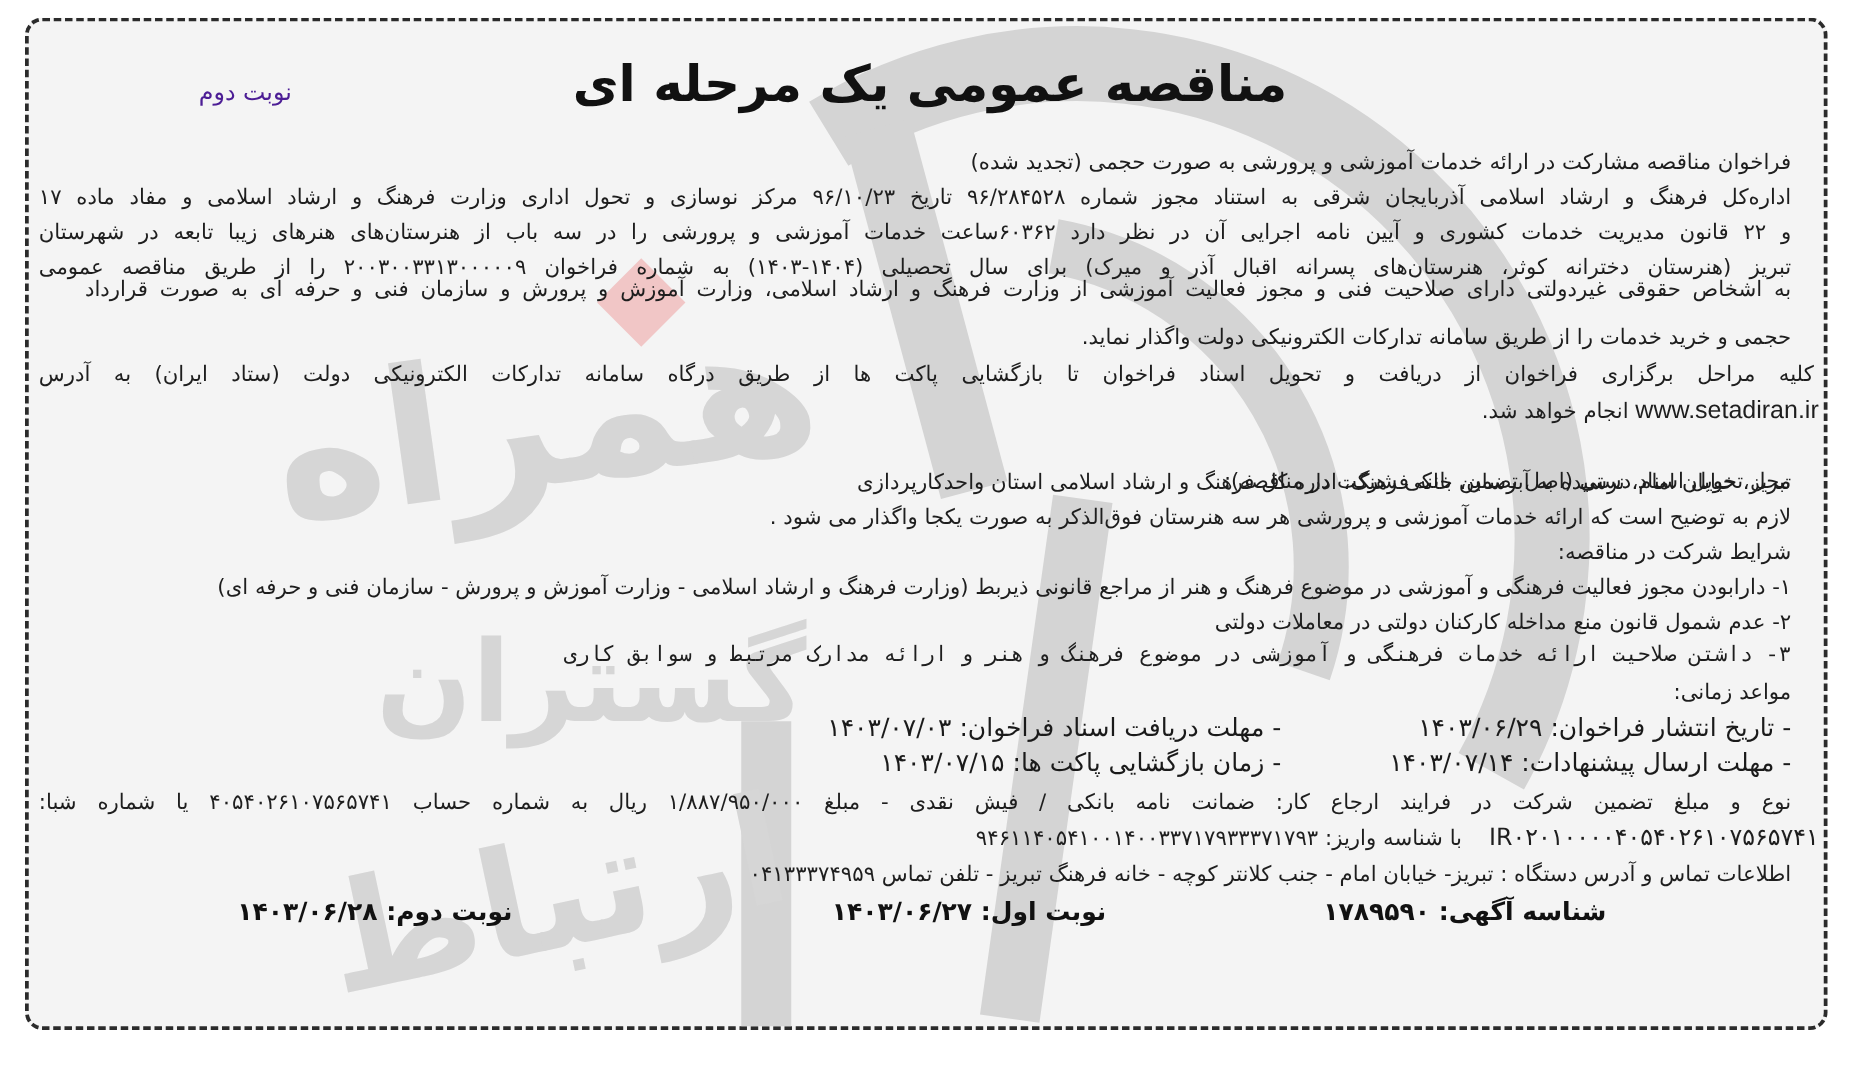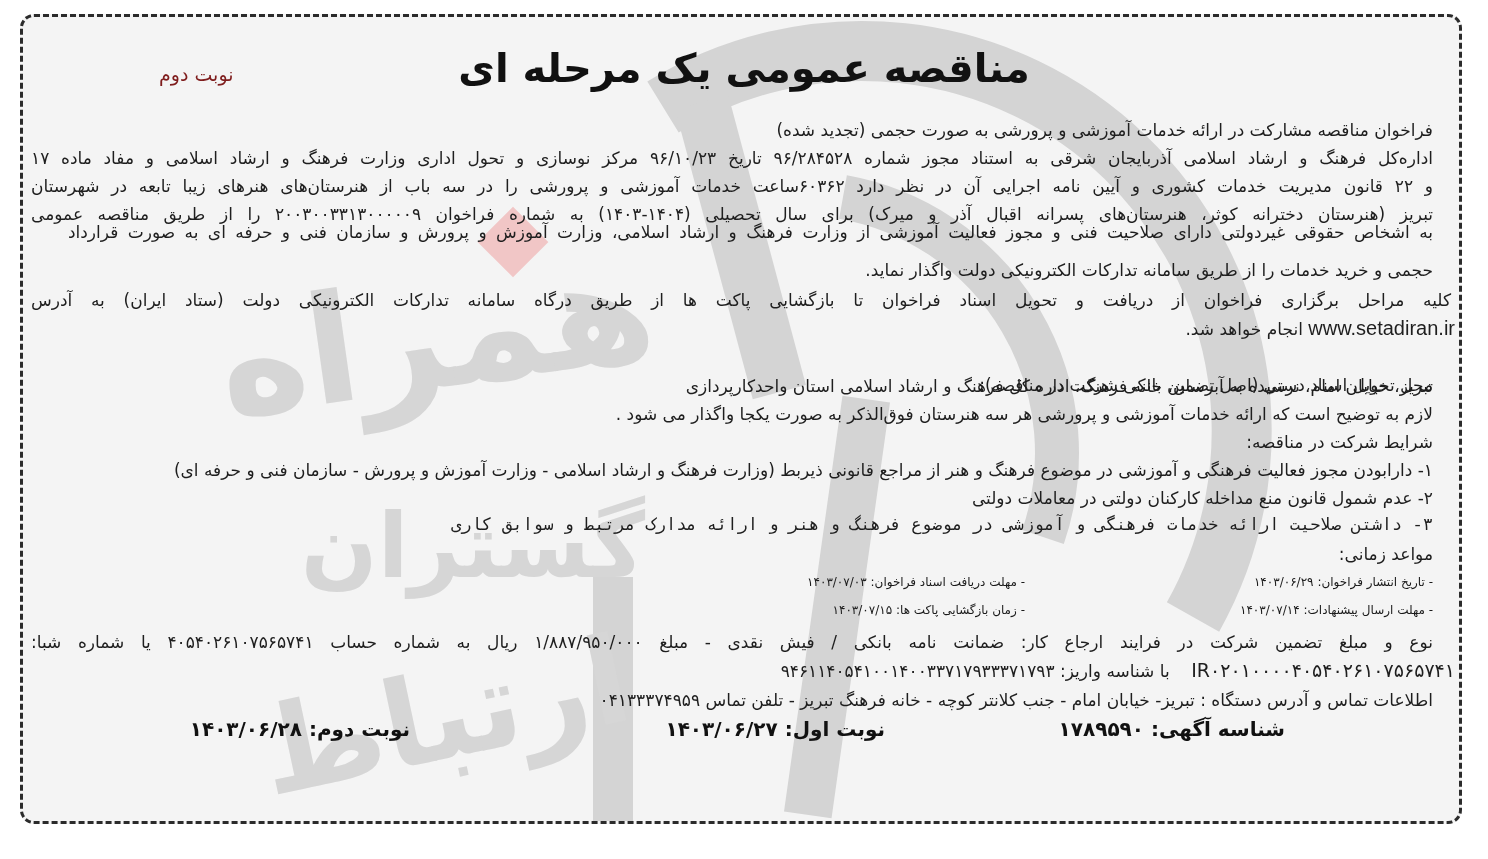--- a/index.html
+++ b/index.html
@@ -54,33 +54,33 @@
       font-size: 40px;
       font-weight: bold;
       color: #111;
       letter-spacing: 0;
     }
     .turn-label {
       position: absolute;
       top: 46px;
       left: 136px;
       font-size: 19px;
-      color: #7f1d1d;
+      color: #4c1d95;
     }
     .line {
       position: absolute;
       right: 32px;
       font-size: 17px;
       line-height: 22px;
       white-space: nowrap;
       color: #1e1e1e;
     }
     .line.full { left: 8px; text-align: justify; text-align-last: justify; }
     .ltr { direction: ltr; unicode-bidi: embed; font-family: "Liberation Sans", sans-serif; }
-    .col-right { position: absolute; white-space: nowrap; font-size: 12px; line-height: 22px; }
+    .col-right { position: absolute; white-space: nowrap; font-size: 20px; line-height: 22px; }
     .footer-item {
       position: absolute;
       top: 770px;
       font-size: 20px;
       font-weight: bold;
       white-space: nowrap;
       color: #111;
       margin-left: 24px;
     }
   </style>

